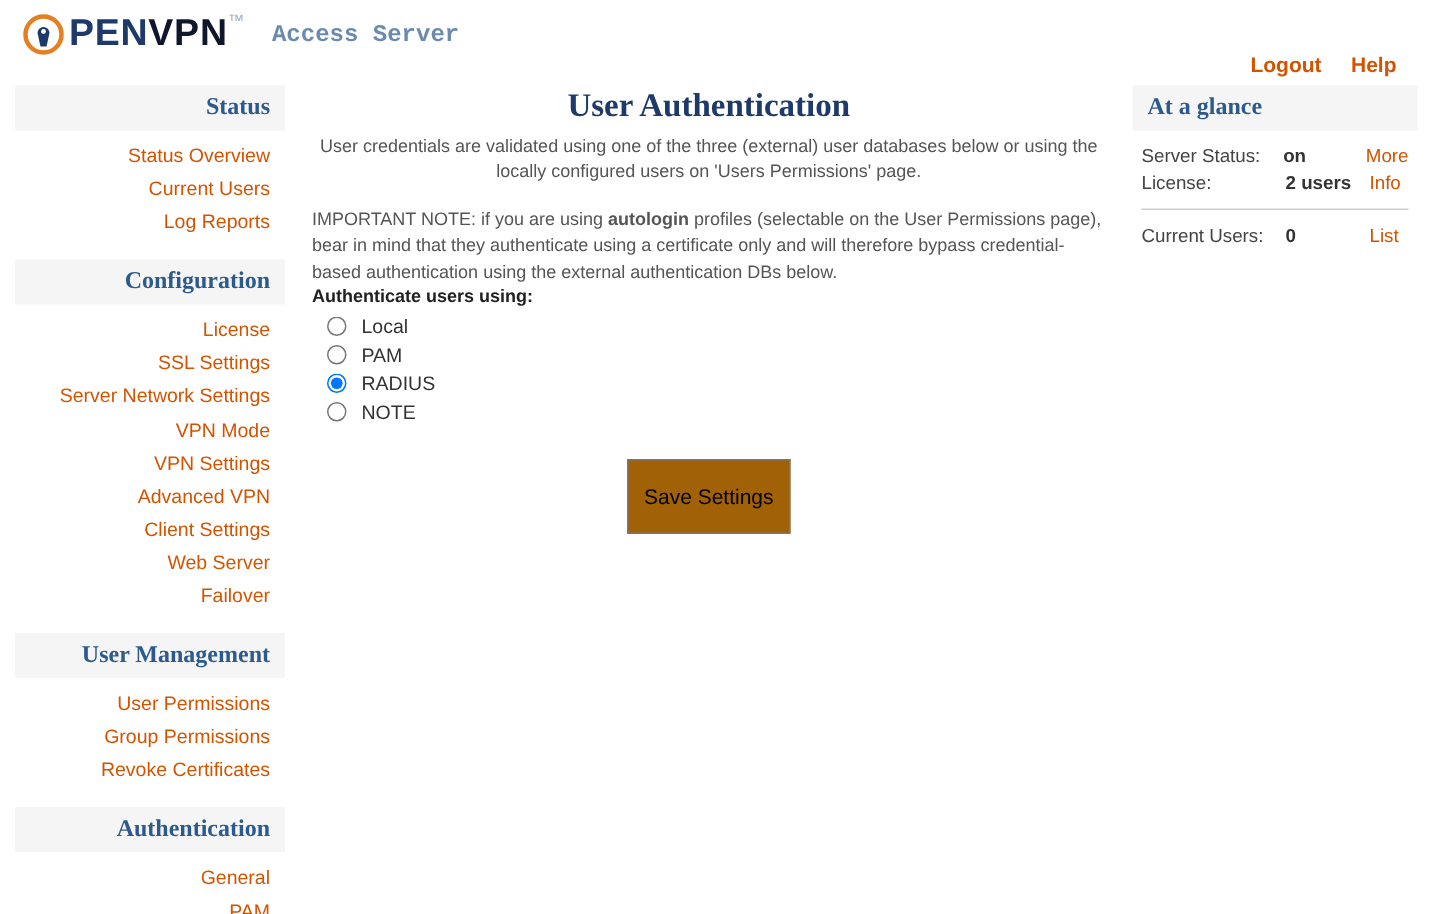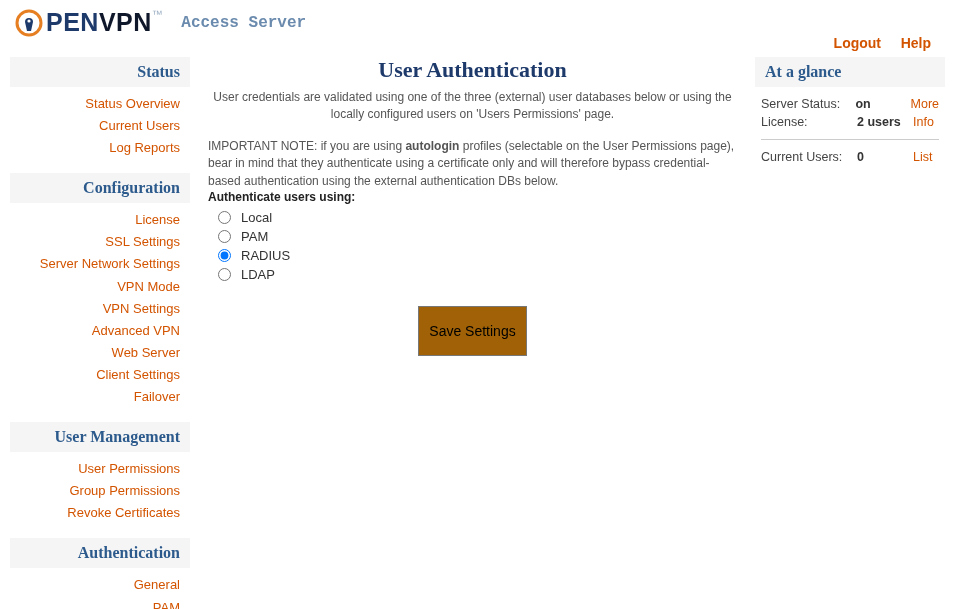--- a/index.html
+++ b/index.html
@@ -193,22 +193,22 @@
     </div>
 
     <div class="nav-section-head">Configuration</div>
     <div class="nav-items">
       <a href="#">License</a>
       <a href="#">SSL Settings</a>
       <a href="#">Server Network Settings</a>
       <a href="#">VPN Mode</a>
       <a href="#">VPN Settings</a>
       <a href="#">Advanced VPN</a>
+      <a href="#">Client Settings</a>
       <a href="#">Web Server</a>
-      <a href="#">Client Settings</a>
       <a href="#">Failover</a>
     </div>
 
     <div class="nav-section-head">User Management</div>
     <div class="nav-items">
       <a href="#">User Permissions</a>
       <a href="#">Group Permissions</a>
       <a href="#">Revoke Certificates</a>
     </div>
 
@@ -235,21 +235,21 @@
     <div class="radio-row">
       <input type="radio" name="auth" id="r1" style="">
       <label for="r1">PAM</label>
     </div>
     <div class="radio-row">
       <input type="radio" name="auth" id="r2" checked="" style="">
       <label for="r2">RADIUS</label>
     </div>
     <div class="radio-row">
       <input type="radio" name="auth" id="r3" style="">
-      <label for="r3">LDAP</label>
+      <label for="r3">NOTE</label>
     </div>
 
     <div class="save-btn-wrap">
       <button class="save-btn">Save Settings</button>
     </div>
   </div>
 
   <div class="rightbar">
     <div class="glance-head">At a glance</div>
     <div class="glance-body">

